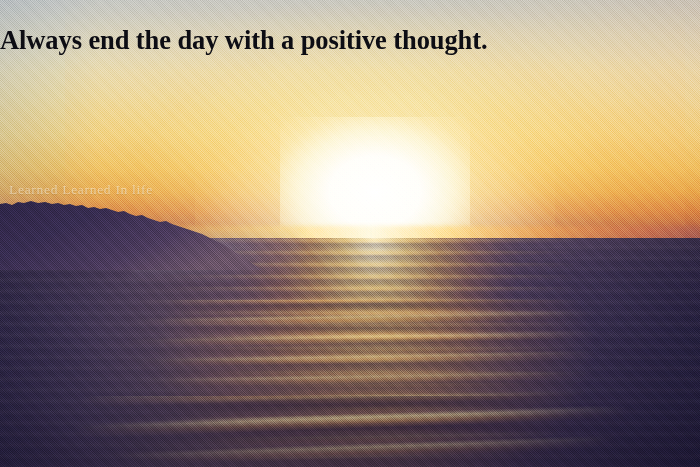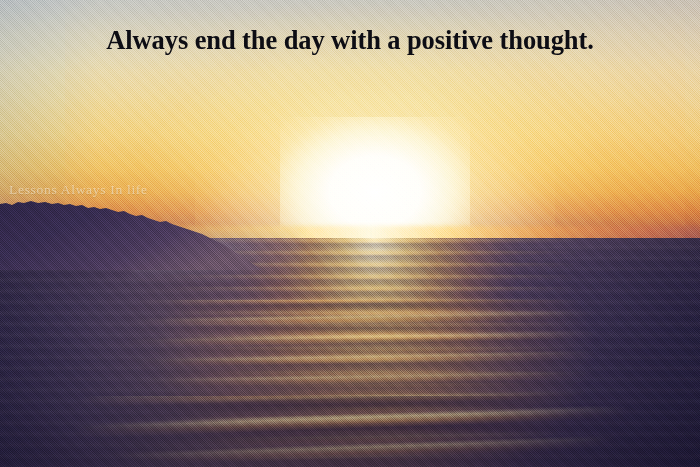--- a/index.html
+++ b/index.html
@@ -311,21 +311,21 @@
         rgba(0,0,0,0.4) 1px, rgba(0,0,0,0.4) 3px);
     mix-blend-mode: overlay;
   }
 
   
   .quote {
     position: absolute;
     left: 0;
     top: 26px;
     width: 700px;
-    text-align: center;
+    text-align: left;
     font-family: "Liberation Serif", "DejaVu Serif", serif;
     font-weight: bold;
     font-size: 26.5px;
     line-height: 28.5px;
     color: #0d0d14;
     letter-spacing: -0.1px;
     -webkit-font-smoothing: antialiased;
   }
   .quote .line { display: block; white-space: nowrap; }
 
@@ -387,19 +387,19 @@
       L148,28 L154,30 L160,32 L166,31 L172,34
       L178,36 L184,38 L190,40 L196,42 L202,44
       L208,47 L214,50 L220,53 L226,56 L232,60
       L238,64 L244,68 L250,72 L256,76 L262,80
       L0,80 Z"></path>
   </svg>
 
   <div class="noise"></div>
   <div class="noise-b"></div>
 
-  <div class="watermark">Lessons Always In life</div>
+  <div class="watermark">Learned Learned In life</div>
 
   <div class="quote">
     <span class="line">Always end the day with a positive thought.</span>
   </div>
 
 </div>
 
 </body></html>

